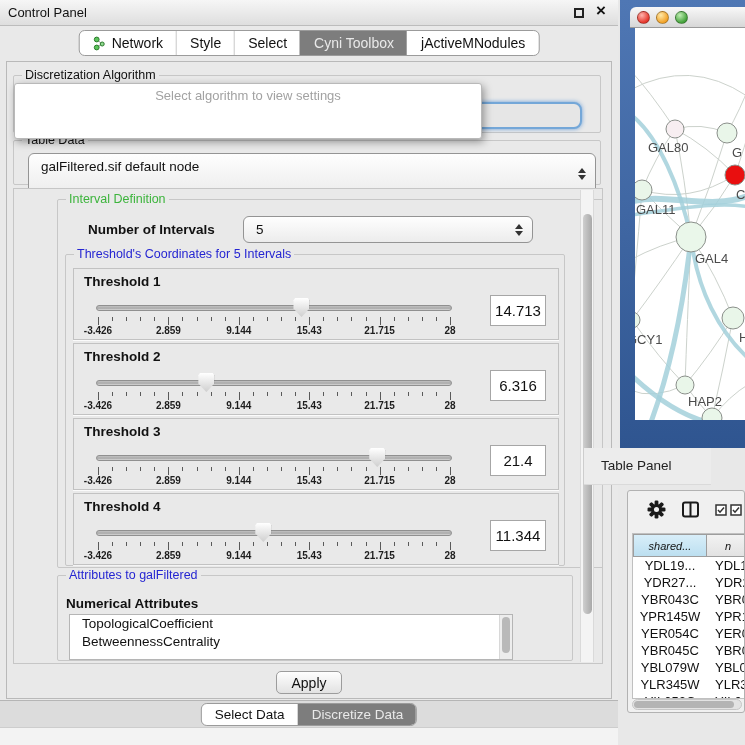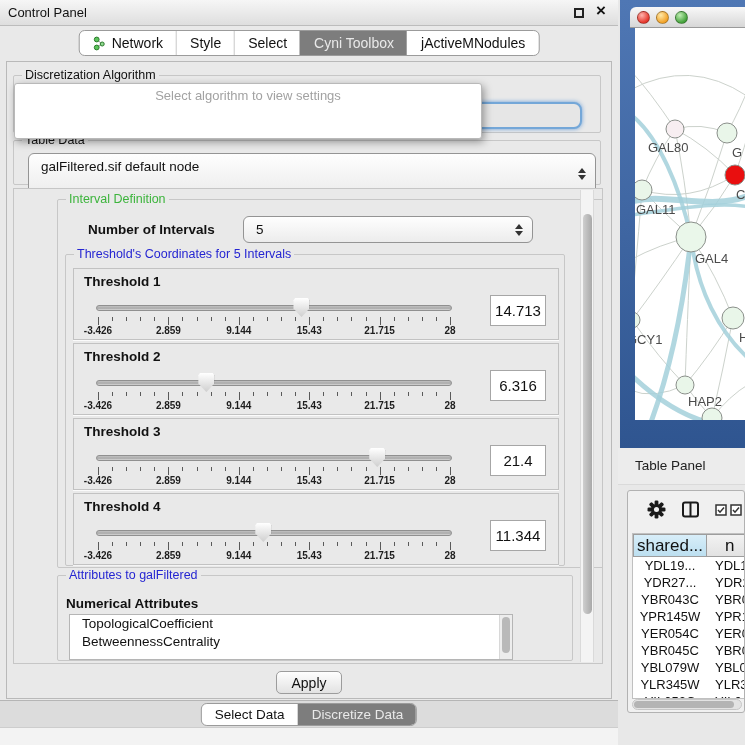--- a/index.html
+++ b/index.html
@@ -103,33 +103,33 @@
   #mactitle { position:absolute; left:10px; top:7px; right:0; height:21px;
     background:linear-gradient(#f8f8f8,#d7d7d7); border-top-left-radius:6px; border-bottom:1px solid #9a9a9a; }
   .light { position:absolute; top:4px; width:13px; height:13px; border-radius:50%; border:1px solid rgba(0,0,0,.3); }
   .light.red    { left:7px;  background:radial-gradient(circle at 35% 30%,#ffb3ac,#e5372c 70%); }
   .light.yellow { left:26px; background:radial-gradient(circle at 35% 30%,#ffe9a8,#f2a32a 70%); }
   .light.green  { left:45px; background:radial-gradient(circle at 35% 30%,#c0eeb4,#45a33c 70%); }
   #netcanvas { position:absolute; left:15px; top:28px; width:110px; height:392px; background:#fff; overflow:hidden; }
   .nodelab { font-size:13px; fill:#4b4b4b; font-family:"Liberation Sans",sans-serif; }
 
   
-  #tp-strip { position:absolute; left:618px; top:448px; width:127px; height:37px; background:#ececec; border-bottom:1px solid #dadada; }
+  #tp-strip { position:absolute; left:584px; top:448px; width:127px; height:37px; background:#ececec; border-bottom:1px solid #dadada; }
   #tp-strip .t { position:absolute; left:17px; top:10px; font-size:13.5px; color:#222; }
   #tpanel { position:absolute; left:627px; top:490px; width:118px; height:223px; border:1px solid #b2b2b2;
     border-radius:3px; background:#f0f0f0; overflow:hidden; }
   #tp-toolbar { position:absolute; left:0; top:0; width:100%; height:40px; }
   #gear-ic { position:absolute; left:19px; top:9px; }
   #col-ic { position:absolute; left:54px; top:10px; }
   #chk1 { position:absolute; left:87px; top:13px; }
   #chk2 { position:absolute; left:102px; top:13px; }
   #tptable { position:absolute; left:4px; top:42px; width:114px; height:166px; background:#fff;
     border:1px solid #c0c0c0; overflow:hidden; }
   #tp-header { display:flex; height:23px; }
-  .th { border:1px solid #9d9d9d; font-size:17px; color:#111; display:flex; align-items:center; flex:none; }
+  .th { border:1px solid #9d9d9d; font-size:11px; color:#111; display:flex; align-items:center; flex:none;font-style:italic; }
   .th.c0 { width:74px; background:linear-gradient(#d8eef9,#bcdff0); justify-content:center; }
   .th.c1 { width:74px; background:linear-gradient(#f2f2f2,#e2e2e2); border-left:none; padding-left:18px; }
   .trow { display:flex; height:17px; background:#fff; }
   .td { font-size:13px; color:#111; line-height:17px; flex:none; }
   .td.c0 { width:74px; text-align:center; }
   .td.c1 { width:74px; padding-left:8px; }
   #hscroll { position:absolute; left:4px; top:208px; width:110px; height:11px; background:#e3e3e3;
     border:1px solid #c6c6c6; border-radius:6px; }
   #hscroll .hthumb { position:absolute; left:1px; top:1px; width:100px; height:7px; border-radius:4px; background:#b4b4b4; }
 </style>

